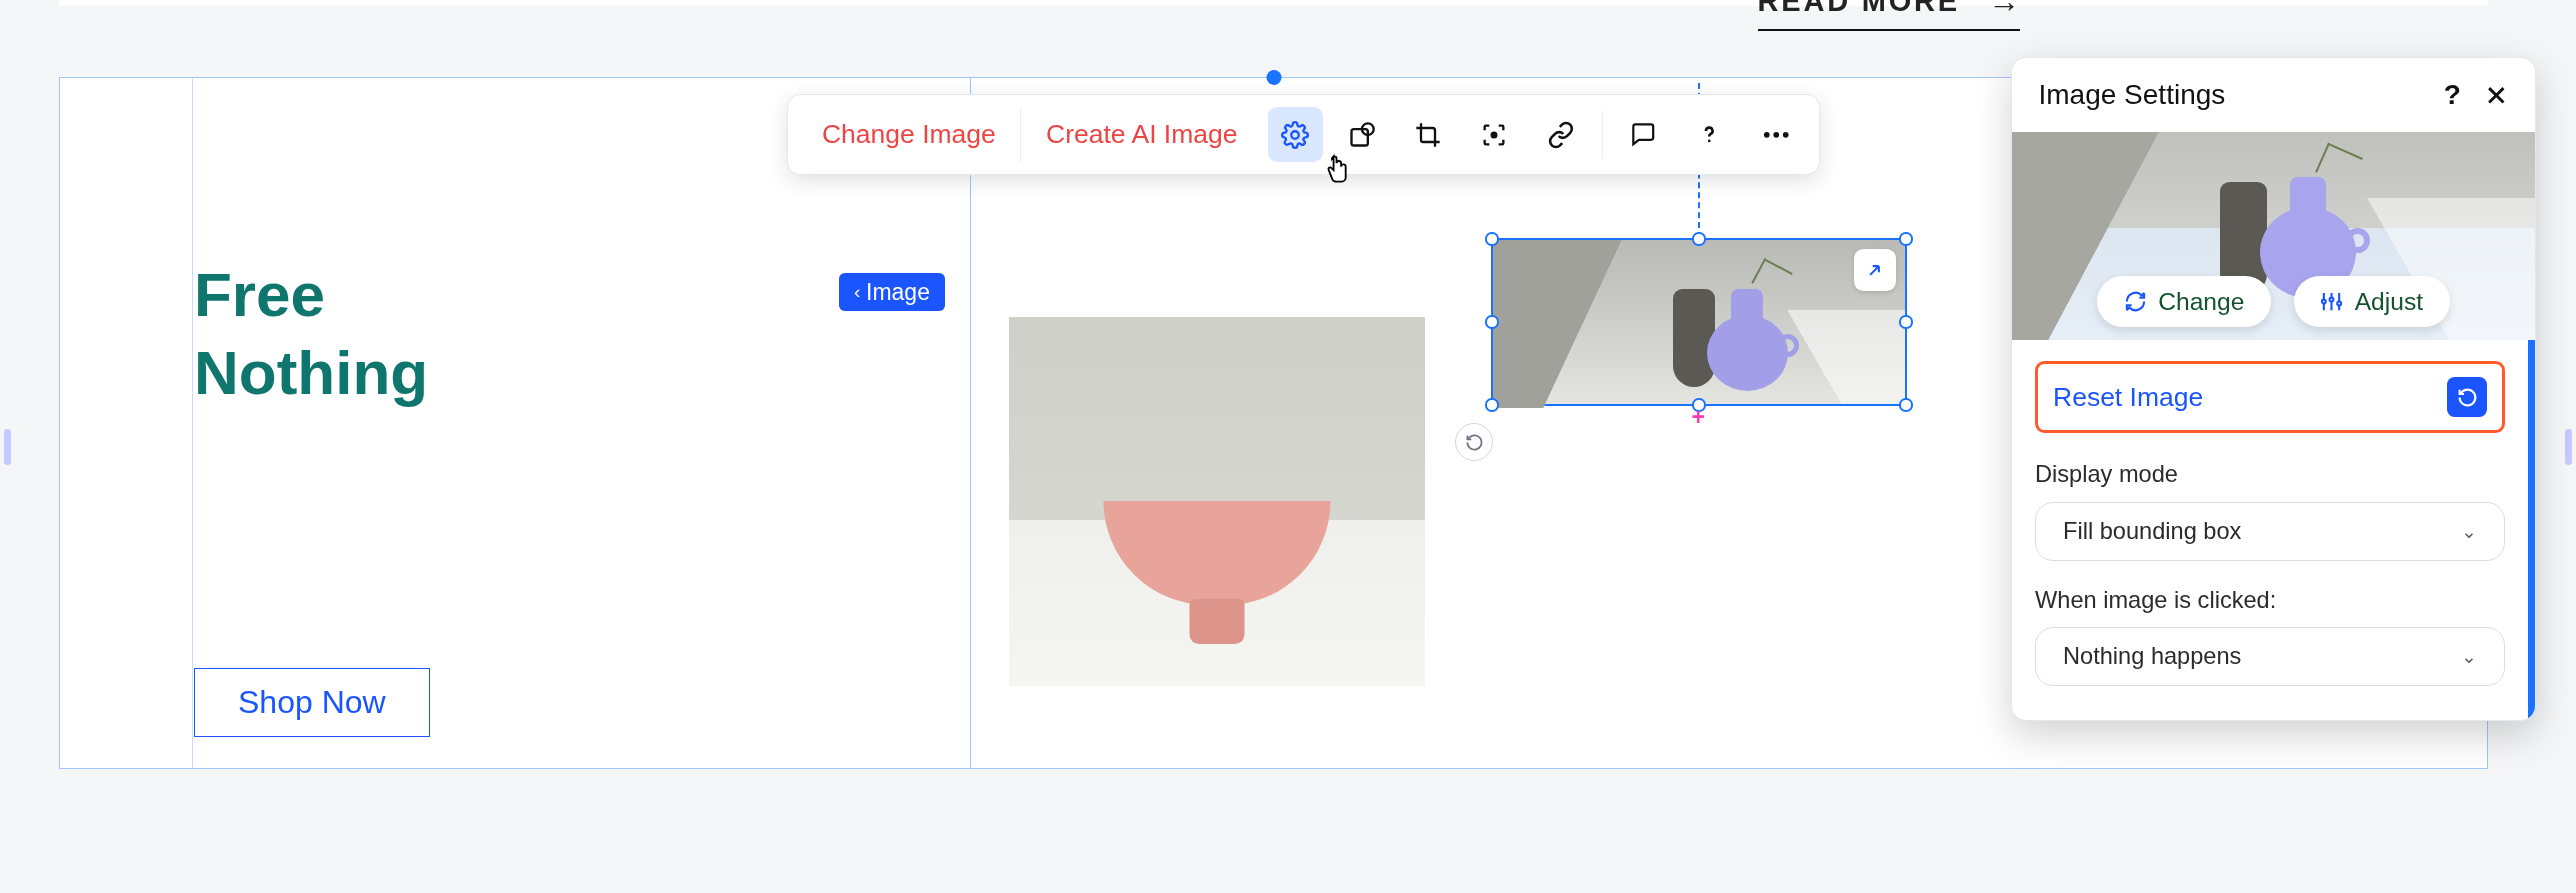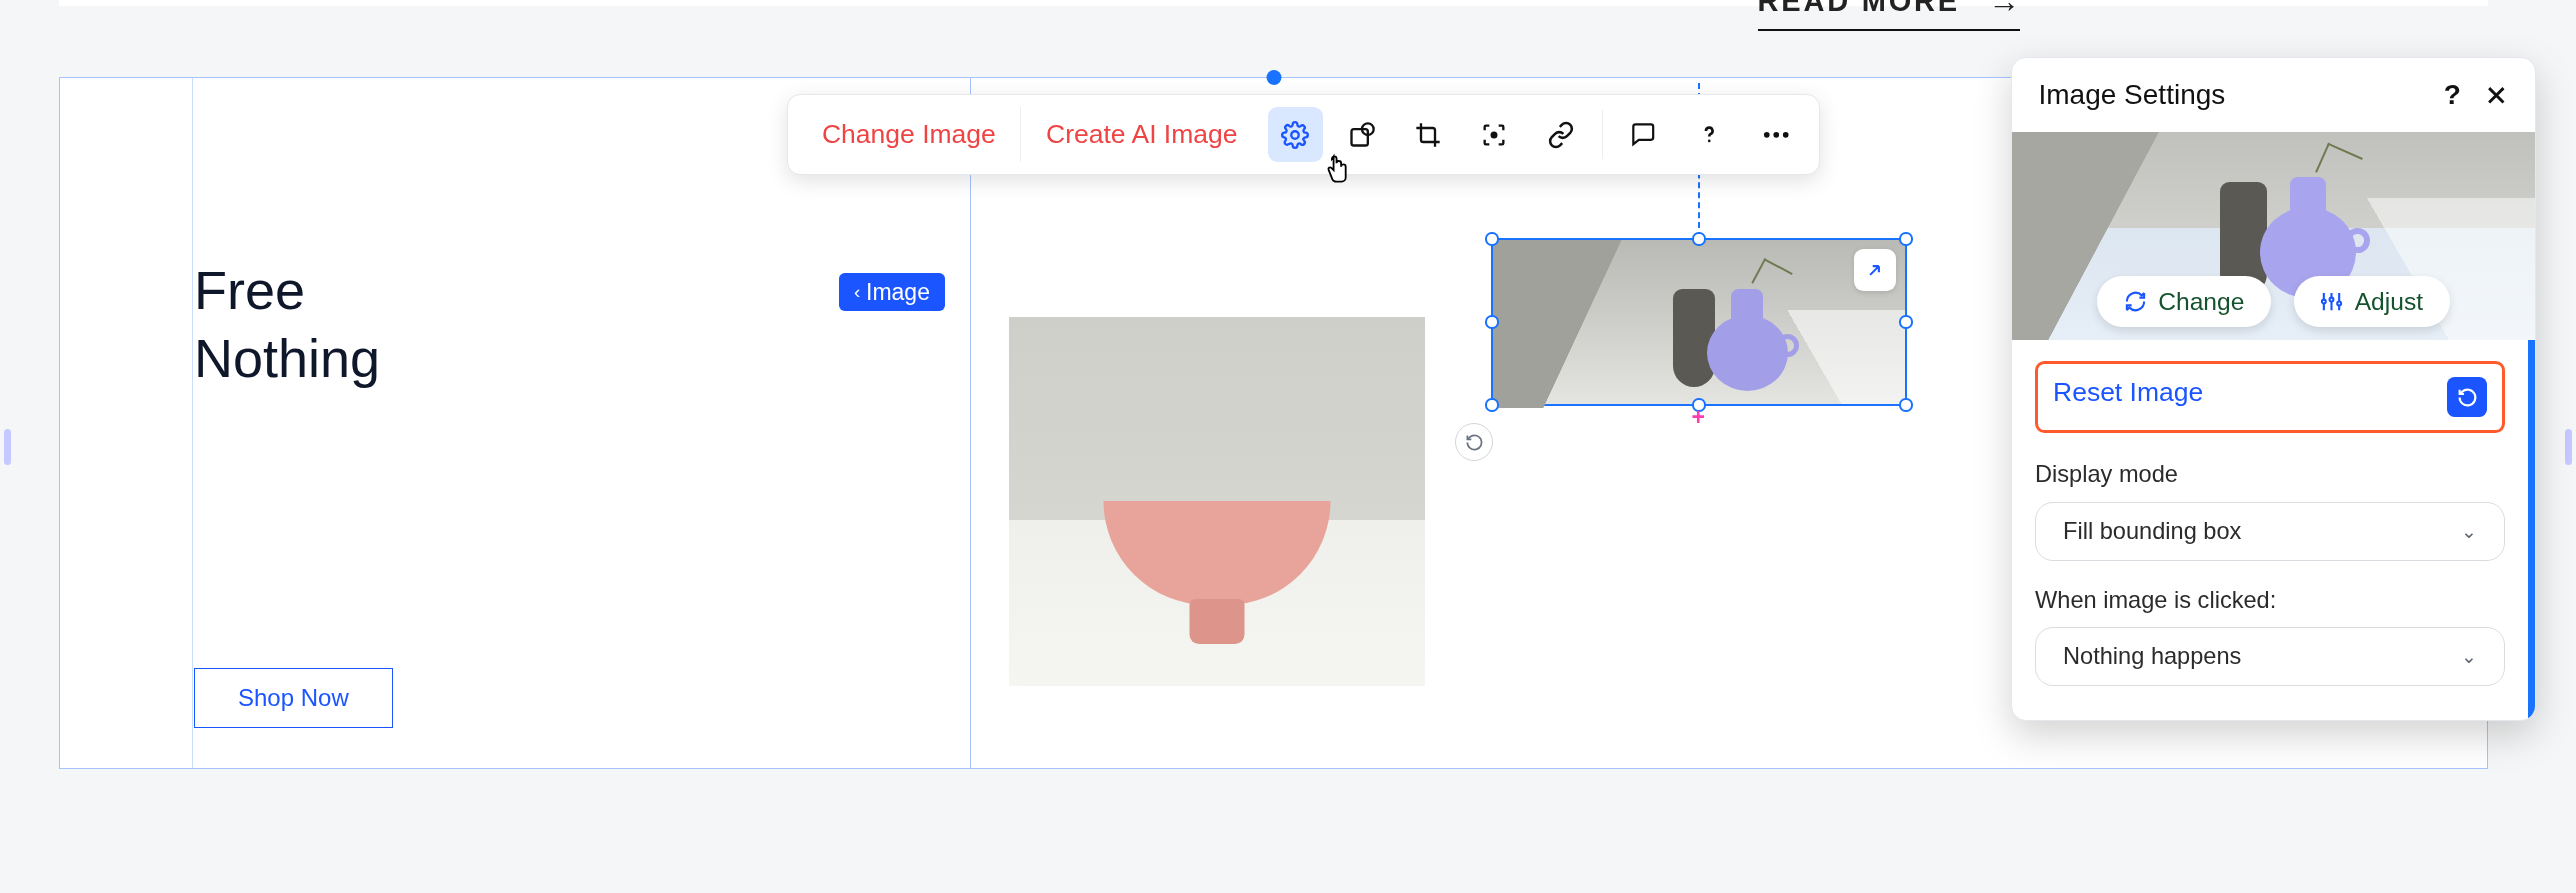--- a/index.html
+++ b/index.html
@@ -12,22 +12,22 @@
     .read-more-wrap{position:absolute;right:556px;top:-17px;display:flex;align-items:center;gap:28px;border-bottom:2.8px solid #111;padding-bottom:9.4px}
     .read-more-txt{font-size:29px;font-weight:600;letter-spacing:2.8px;color:#232323}
     .read-more-arrow{font-size:32px;color:#232323}
 
     
     .outer-sel{position:absolute;left:59px;top:77px;width:2429px;height:692px;border:1.9px solid #a4c4ff;background:#fff}
     .sep-v{position:absolute;left:132px;top:0;bottom:0;width:0;border-left:1.9px solid #c9ddff}
     .col-sel{position:absolute;left:910px;top:0;bottom:0;width:0;border-left:1.9px solid #a4c4ff}
     .top-center-handle{position:absolute;left:50%;top:-7.6px;transform:translateX(-50%);width:15px;height:15px;background:#1a73ff;border-radius:50%}
 
-    .hero-title{position:absolute;left:134px;top:178px;color:#0f172a;font-weight:400;font-size:54px;line-height:1.26}
-    .shop-btn{position:absolute;left:134px;top:590px;border:1.9px solid #1a55ff;color:#1a55ff;font-size:24px;padding:15px 43px;background:#fff}
+    .hero-title{position:absolute;left:134px;top:178px;color:#0f766e;font-weight:700;font-size:62px;line-height:1.26}
+    .shop-btn{position:absolute;left:134px;top:590px;border:1.9px solid #1a55ff;color:#1a55ff;font-size:32px;padding:15px 43px;background:#fff}
 
     .badge-image{position:absolute;left:779px;top:195px;background:#1a55ff;color:#fff;font-size:23px;padding:5.7px 15px;border-radius:5.7px;display:flex;align-items:center;gap:5.7px}
     .badge-image .chev{font-size:19px}
 
     
     .bowl-wrap{position:absolute;left:949px;top:239px;width:416px;height:369px;background:#d9d9d6;overflow:hidden}
     .bowl-sky{position:absolute;inset:0;background:linear-gradient(180deg,#cfcfca 0%,#d6d6d1 55%,#efefeb 55%,#f5f5f1 100%)}
     .bowl{position:absolute;left:50%;bottom:81px;transform:translateX(-50%);width:227px;height:104px;background:#e8a39a;border-radius:0 0 170px 170px}
     .bowl-stem{position:absolute;left:50%;bottom:42px;transform:translateX(-50%);width:55px;height:45px;background:#dc948b;border-radius:5.7px 5.7px 9.4px 9.4px}
 
@@ -74,21 +74,21 @@
     .preview .pv-ball{position:absolute;left:248px;bottom:42px;width:96px;height:91px;background:#a8a5ee;border-radius:50%}
     .preview .pv-neck{position:absolute;left:278px;bottom:125px;width:36px;height:38px;background:#a8a5ee;border-radius:7.6px 7.6px 0 0}
     .preview .pv-handle{position:absolute;left:333px;bottom:87px;width:24.6px;height:24.6px;border:6.6px solid #a8a5ee;border-radius:50%}
     .preview .pv-leaf{position:absolute;left:308px;bottom:159px;width:38px;height:32px;border-left:2.8px solid #6f7a52;border-top:2.8px solid #6f7a52;transform:rotate(24deg)}
     .preview .pv-light{position:absolute;right:0;bottom:0;width:198px;height:142px;background:linear-gradient(60deg,transparent 40%,rgba(255,255,255,.5) 40%)}
 
     .pill-row{position:absolute;left:0;right:0;bottom:13.2px;display:flex;justify-content:center;gap:23px}
     .pill{background:#fff;border-radius:944px;padding:11.3px 26.5px;display:flex;align-items:center;gap:11.3px;font-size:24.6px;color:#14532d;box-shadow:0 3.8px 9.4px rgba(0,0,0,.12)}
 
     .panel-body{padding:21px 23px 28px;border-right:7.6px solid #1a73ff}
-    .reset-row{display:flex;justify-content:space-between;border:3.8px solid #ff5a2b;border-radius:9.4px;padding:13.2px 15px;margin-bottom:28px}
+    .reset-row{display:flex;align-items:center;justify-content:space-between;border:3.8px solid #ff5a2b;border-radius:9.4px;padding:13.2px 15px;margin-bottom:28px}
     .reset-label{color:#1a55ff;font-size:26.5px}
     .reset-icn{width:40px;height:40px;background:#1a55ff;border-radius:7.6px;display:flex;align-items:center;justify-content:center;color:#fff}
 
     .field-label{font-size:23.6px;color:#2b2b2b;margin-bottom:13.2px}
     .select{border:0.9px solid #d9dce1;border-radius:18px;padding:15px 27px;display:flex;align-items:center;justify-content:space-between;font-size:23.6px;color:#2b2b2b;margin-bottom:26.5px}
     .select .chev{color:#5b6470;font-size:19px}
 
     svg{display:block}
   </style>
 </head>

